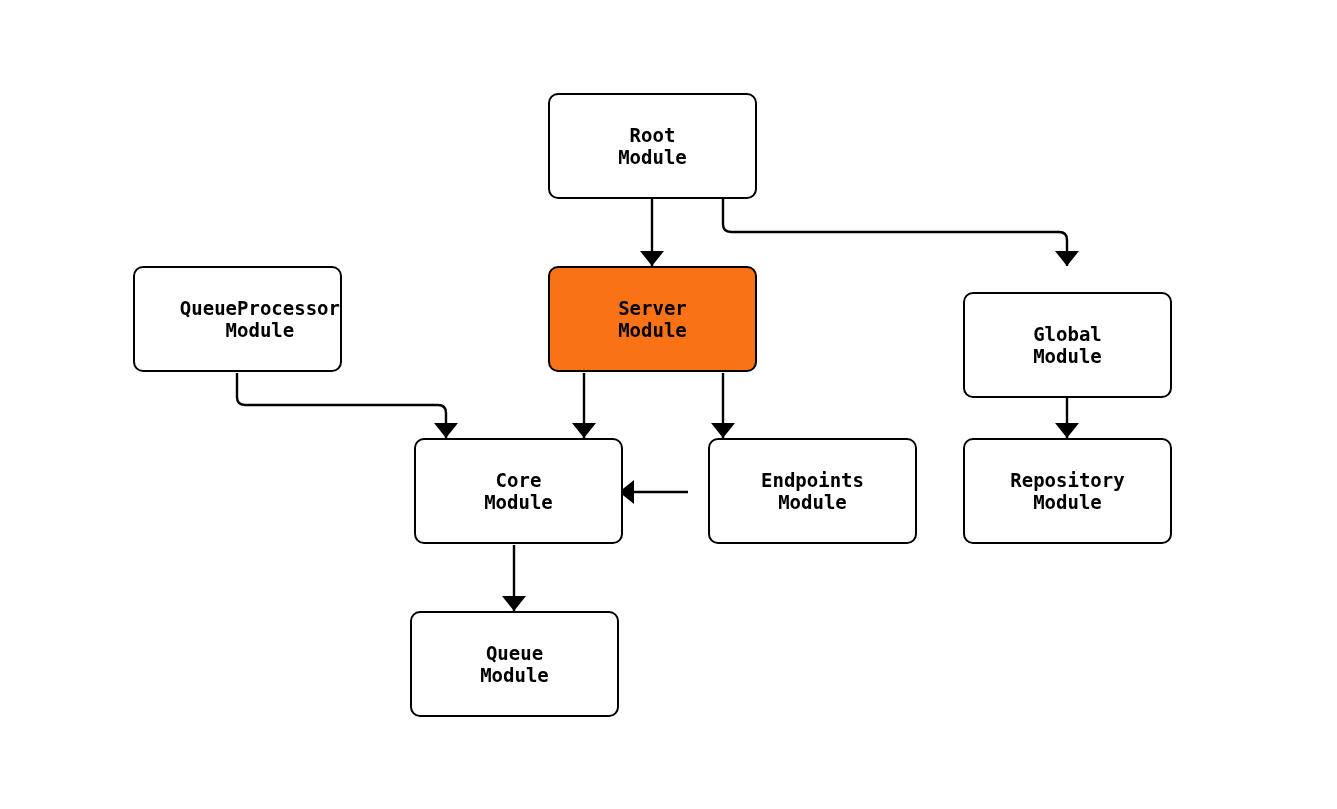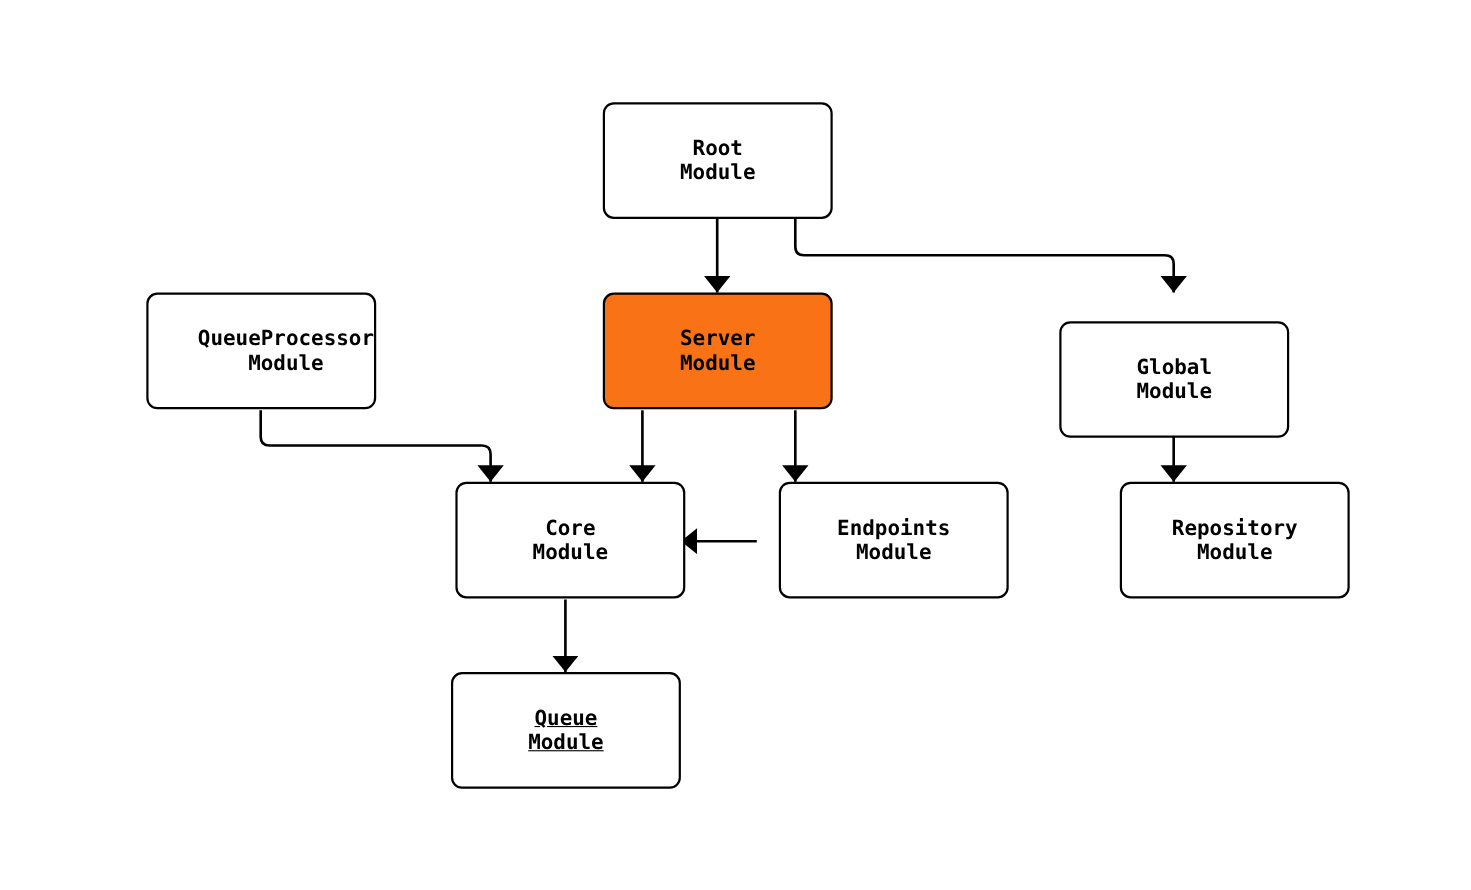--- a/index.html
+++ b/index.html
@@ -92,23 +92,23 @@
   <div class="node" style="left: 414px; top: 438px; border-color: rgb(0, 0, 0); background: rgb(255, 255, 255); color: rgb(0, 0, 0);">
     <span class="label">Core
 Module</span>
   </div>
 
   <div class="node" style="left: 688px; top: 438px; border-color: rgb(0, 0, 0); background: rgb(255, 255, 255); color: rgb(0, 0, 0); margin-left: 20px;">
     <span class="label">Endpoints
 Module</span>
   </div>
 
-  <div class="node" style="left: 1018px; top: 438px; border-color: rgb(0, 0, 0); background: rgb(255, 255, 255); color: rgb(0, 0, 0);">
+  <div class="node" style="left: 963px; top: 438px; border-color: rgb(0, 0, 0); background: rgb(255, 255, 255); color: rgb(0, 0, 0);">
     <span class="label">Repository
 Module</span>
   </div>
 
-  <div class="node" style="left: 410px; top: 611px; border-color: rgb(0, 0, 0); background: rgb(255, 255, 255); color: rgb(0, 0, 0); text-decoration: underline;">
+  <div class="node" style="left: 410px; top: 611px; border-color: rgb(0, 0, 0); background: rgb(255, 255, 255); color: rgb(0, 0, 0);">
     <span class="label">Queue
 Module</span>
   </div>
 
 </div>
 
 </body></html>

